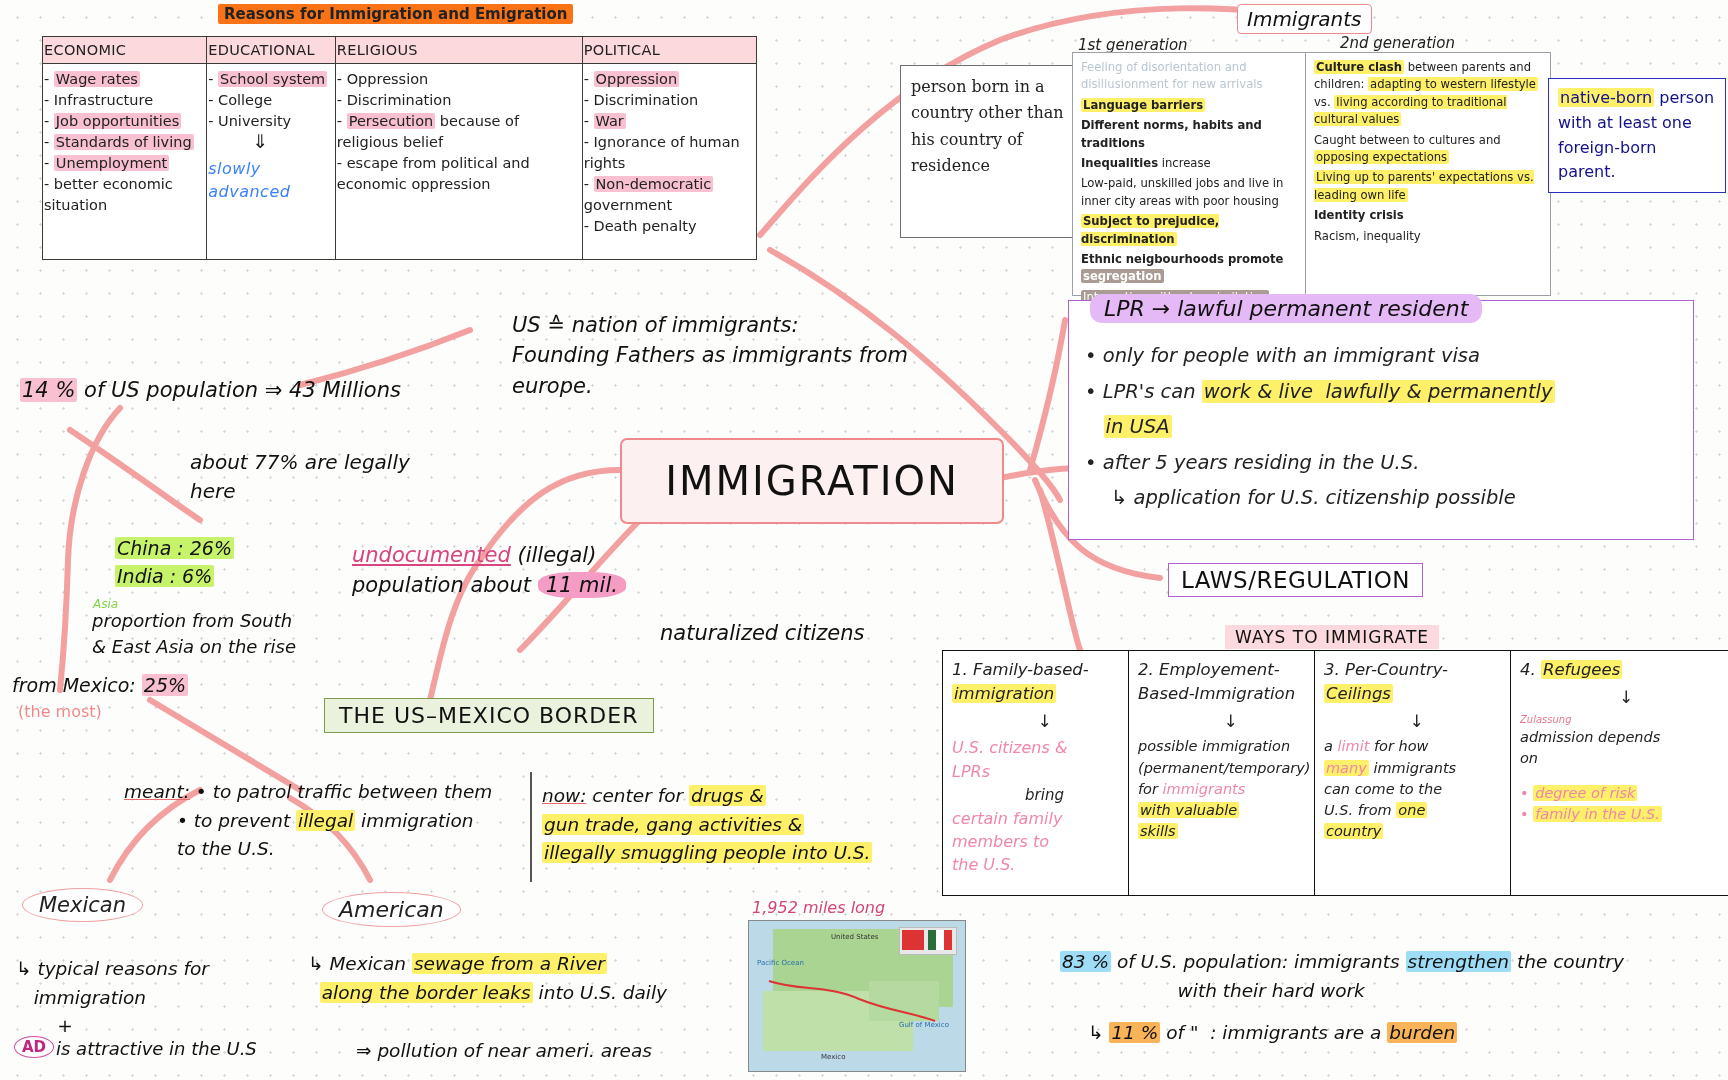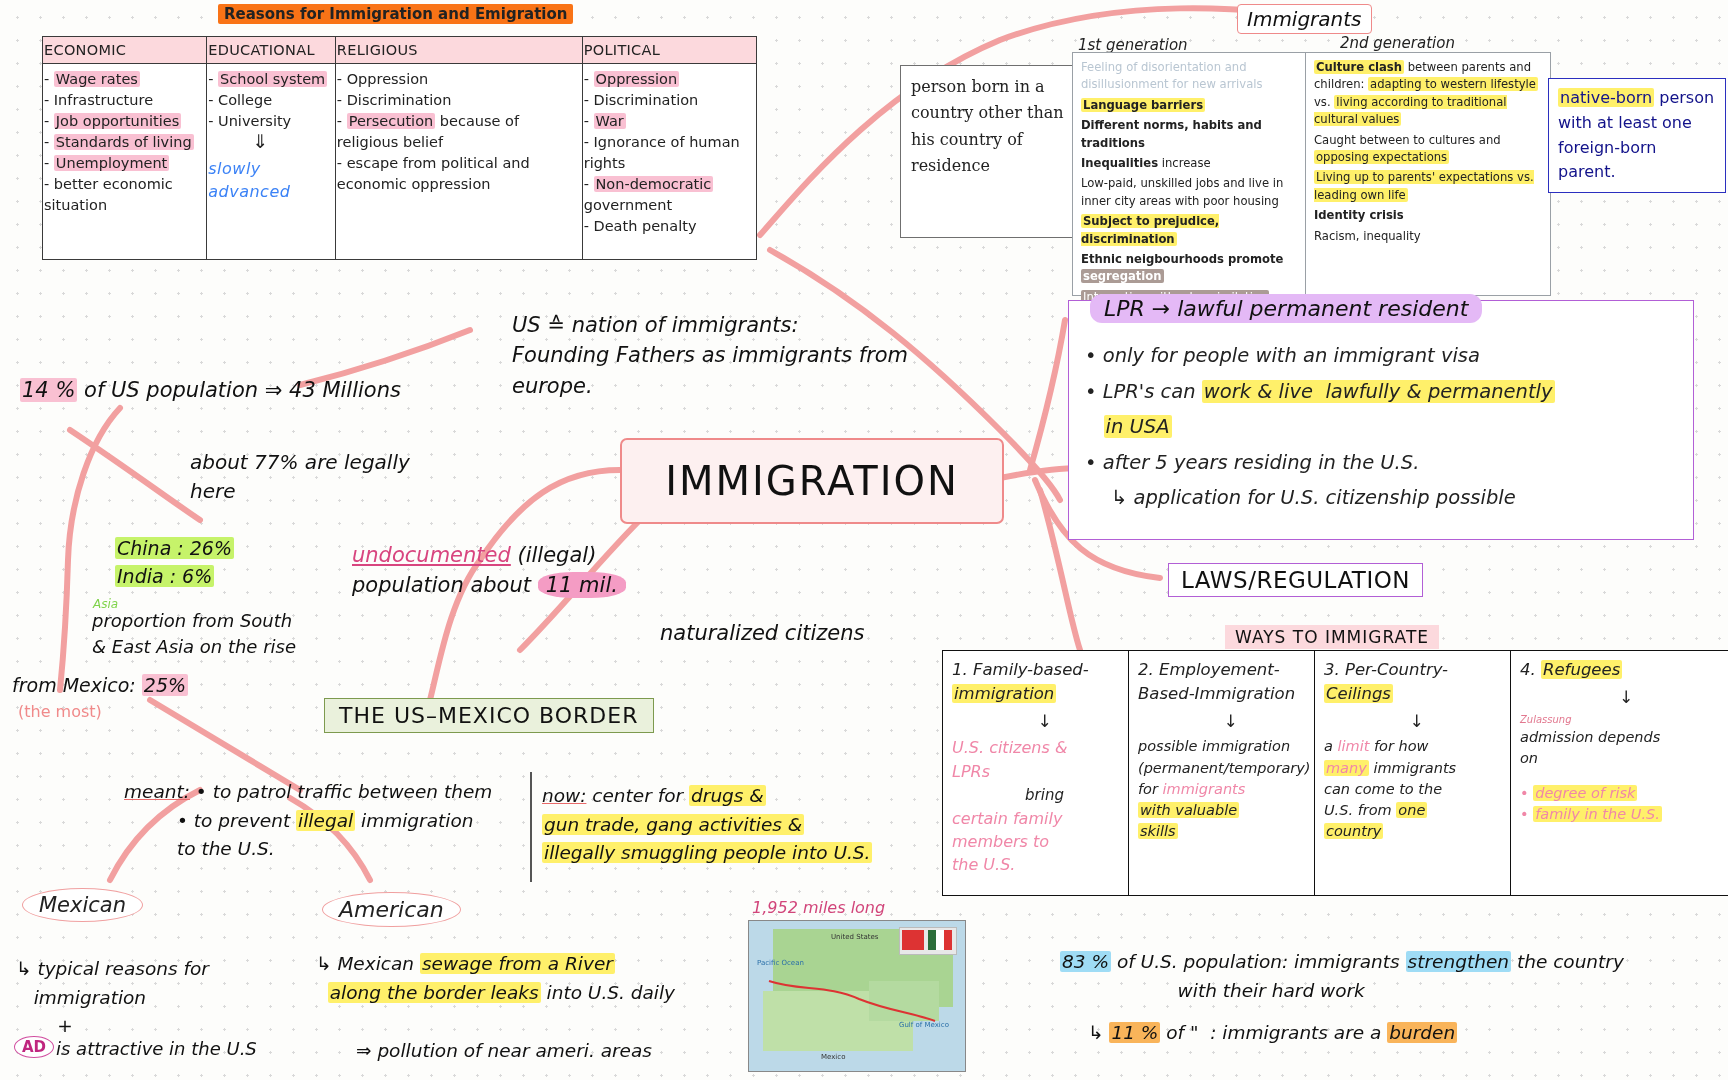--- a/index.html
+++ b/index.html
@@ -122,21 +122,21 @@
   .vline{position:absolute;left:530px;top:772px;width:2px;height:110px;background:#555;}
   #mexican-bubble{
     left:22px;top:888px;border:1.8px solid #f0a0a0;border-radius:50%/50%;
     padding:4px 16px;font-size:21px;background:#fff;font-style:italic;
   }
   #american-bubble{
     left:322px;top:892px;border:1.8px solid #f0a0a0;border-radius:50%/50%;
     padding:4px 16px;font-size:22px;background:#fff;font-style:italic;
   }
   #mexican-notes{left:16px;top:955px;width:290px;font-size:18.5px;line-height:1.55;}
-  #american-notes{left:316px;top:950px;width:420px;font-size:18.5px;line-height:1.55;}
+  #american-notes{left:308px;top:950px;width:420px;font-size:18.5px;line-height:1.55;}
   #ad-badge{
     left:14px;top:1036px;border:1.6px solid #d14fa0;border-radius:50%;
     padding:1px 7px;font-size:15px;font-weight:bold;color:#c0267f;background:#fff;
   }
   #ad-text{left:56px;top:1036px;font-size:18px;}
   #pollution{left:356px;top:1038px;font-size:18.5px;}
 
   
   #laws-box{
     left:1168px;top:563px;border:1.6px solid #b25fd6;background:#fff;

